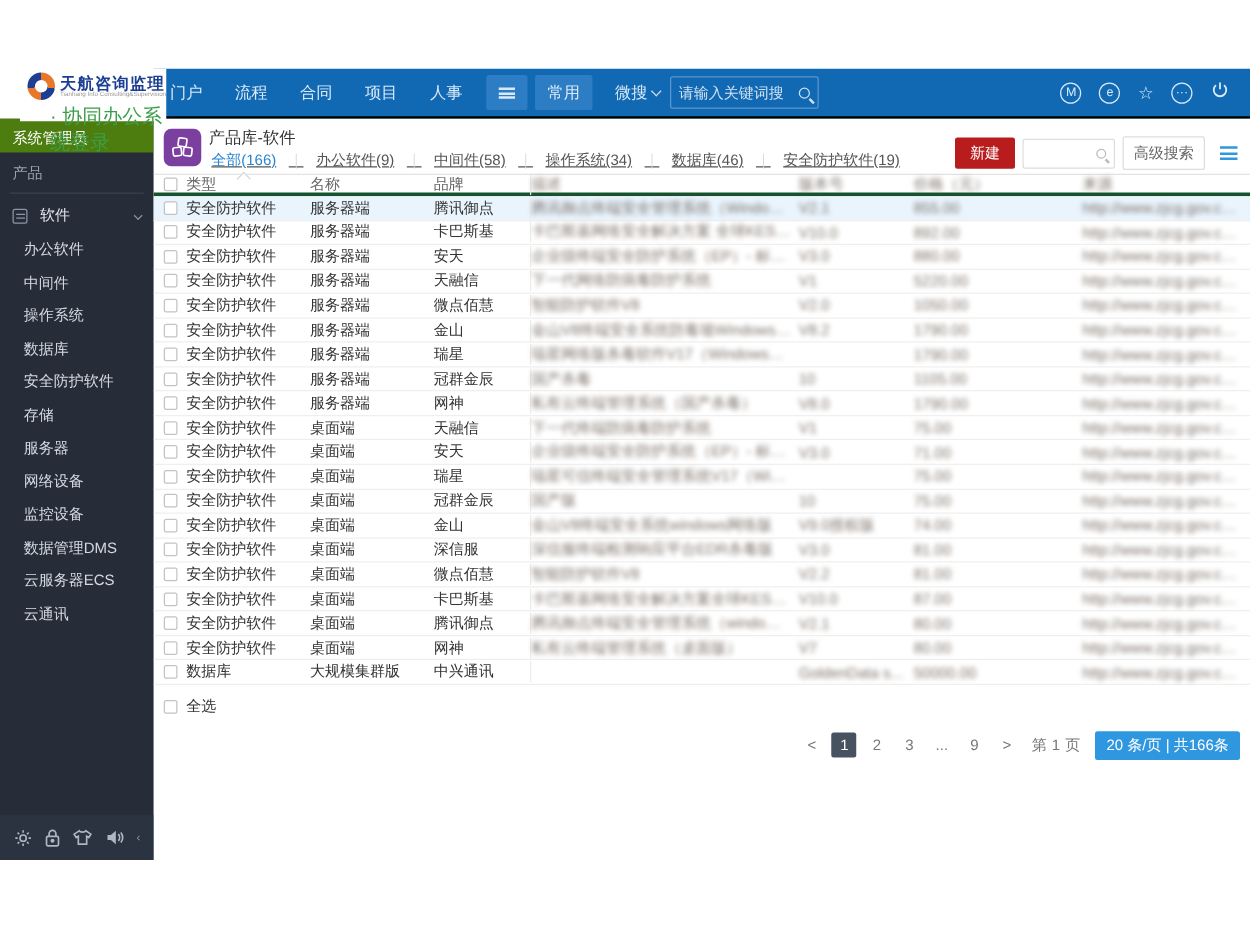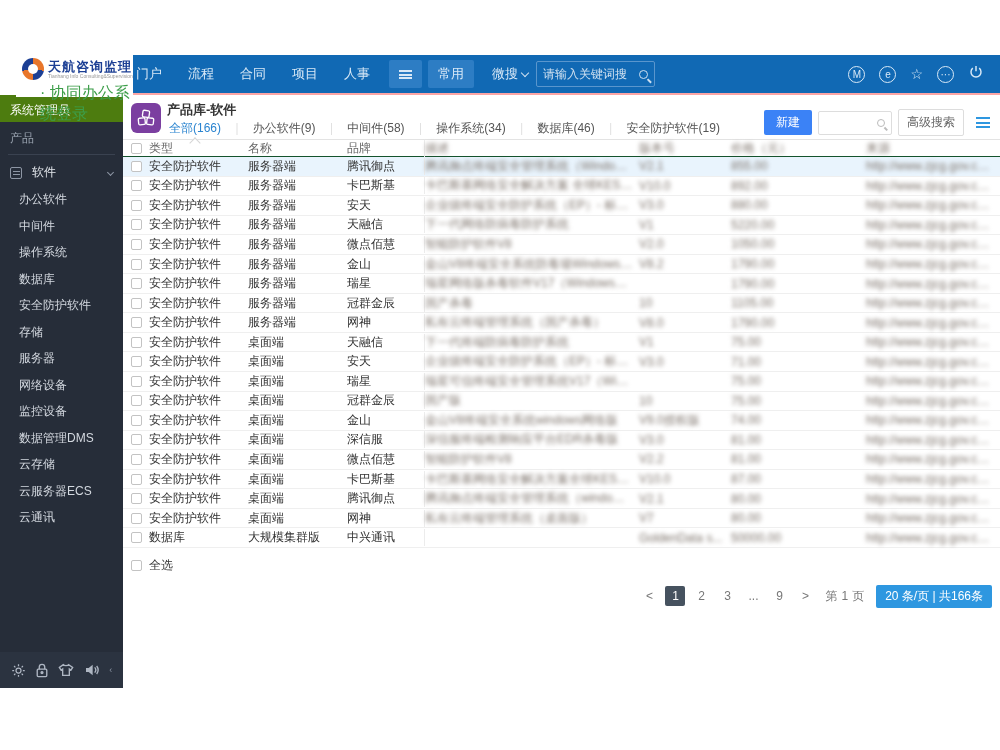--- a/index.html
+++ b/index.html
@@ -1,20 +1,20 @@
 <!DOCTYPE html>
 <html><head>
 <meta charset="utf-8">
 <style>
   * { margin:0; padding:0; box-sizing:border-box; }
   html,body { background:#fff; width:1000px; font-family:"Liberation Sans","DejaVu Sans",sans-serif; }
   .app { position:relative; width:1000px; height:635px; margin-top:55px; background:#fff; }
 
   
-  .topbar { margin-left:123px; height:40px; background:#1169b4; border-bottom:2px solid #fca5a5;
+  .topbar { margin-left:123px; height:40px; background:#1169b4; border-bottom:2px solid #000000;
             display:flex; align-items:center; color:#d9e9f7; }
   .logo-block { position:absolute; left:16px; top:0; width:117px; height:42px; background:#fff; z-index:3;
                 padding:3px 0 0 6px; }
   .logo-row { display:flex; align-items:center; gap:4px; }
   .logo-circle { width:22px; height:22px; border-radius:50%;
       background:conic-gradient(#e8762b 0 100deg,#1c3f94 100deg 180deg,#e8762b 180deg 260deg,#1c3f94 260deg 360deg);
       position:relative; flex:0 0 auto; }
   .logo-circle::after { content:""; position:absolute; left:6px; top:6px; width:10px; height:10px;
       border-radius:50%; background:#fff; }
   .brand-name { color:#1c3f94; font-weight:bold; font-size:13px; letter-spacing:1px; line-height:13px; }
@@ -59,45 +59,45 @@
   .side-iconbar { height:36px; background:#2b3340; display:flex; align-items:center;
                   justify-content:space-around; padding:0 6px; }
   .side-iconbar svg { cursor:pointer; }
 
   
   .main { flex:1; background:#fff; position:relative; }
   .page-header { padding:6px 0 0 8px; border-bottom:1px solid #e3e3e3; height:45px; display:flex; position:relative; }
   .ph-icon { width:30px; height:30px; background:#7b3fa0; border-radius:6px; margin:2px 6px 0 0;
              display:flex; align-items:center; justify-content:center; flex:0 0 auto; }
   .ph-text { display:flex; flex-direction:column; }
-  .page-title { font-size:13px; font-weight:bold; color:#333; line-height:17px; }
-  .tabs { display:flex; align-items:center; font-size:12px; color:#555; line-height:20px; }
+  .page-title { font-size:13px; font-weight:normal; color:#333; line-height:17px; }
+  .tabs { display:flex; align-items:center; font-size:12px; color:#555; line-height:20px;text-decoration:underline; }
   .tab { cursor:pointer; padding:0 2px; position:relative; }
   .tab.active { color:#2a84d0; }
   .tab.active::after { content:""; position:absolute; left:50%; bottom:-9px; width:7px; height:7px;
        background:#fff; border-left:1px solid #d5d5d5; border-top:1px solid #d5d5d5;
        transform:translateX(-50%) rotate(45deg); z-index:2; }
   .tab-sep { color:#d8d8d8; margin:0 8px; }
   .ph-controls { position:absolute; right:10px; top:14px; display:flex; align-items:center; gap:6px; }
-  .btn-new { background:#3b82f6; color:#fff; border:none; font-size:12px; padding:4px 12px;
+  .btn-new { background:#b91c1c; color:#fff; border:none; font-size:12px; padding:4px 12px;
              border-radius:2px; cursor:pointer; }
   .sbox { border:1px solid #ddd; height:24px; display:flex; align-items:center; border-radius:2px; }
   .sbox input { border:none; outline:none; font-size:12px; width:58px; padding:0 4px; }
   .sbox .mag2 { width:8px; height:8px; border:1.5px solid #bbb; border-radius:50%; position:relative; margin-right:6px; }
   .sbox .mag2::after { content:""; position:absolute; width:4px; height:1.5px; background:#bbb;
                        transform:rotate(45deg); left:6px; top:8px; }
   .btn-adv { border:1px solid #ddd; background:#fff; color:#666; font-size:12px; padding:4px 8px;
              border-radius:2px; cursor:pointer; }
   .list-ic { width:14px; height:11px; margin-left:6px; cursor:pointer;
              border-top:2px solid #2e97e0; border-bottom:2px solid #2e97e0; position:relative; }
   .list-ic::after { content:""; position:absolute; left:0; top:2.5px; width:14px; height:2px; background:#2e97e0; }
 
   
   .tgrid { display:grid; grid-template-columns:26px 99px 99px 78px 214px 92px 135px 1fr; align-items:center; }
-  .thead { height:17px; font-size:12px; color:#666; border-bottom:1px solid #14532d; }
+  .thead { height:17px; font-size:12px; color:#666; border-bottom:3px solid #14532d; }
   .trow { height:19.55px; font-size:12px; color:#333; border-bottom:1px solid #efefef; cursor:default; }
   .trow.hl { background:#e9f4fd; }
   .cell { overflow:hidden; white-space:nowrap; text-overflow:ellipsis; padding-right:6px; }
   .cb { width:11px; height:11px; border:1px solid #c3c3c3; border-radius:2px; background:#fff;
         margin-left:8px; cursor:pointer; }
   .col-brand { border-right:1px solid #ececec; }
   .blur { filter:blur(2.2px); color:#7d736b; }
   .selall { display:flex; align-items:center; gap:7px; font-size:12px; color:#333; margin:9px 0 0 0; height:18px; }
 
   
@@ -173,21 +173,20 @@
           <div class="side-item">办公软件</div>
           <div class="side-item">中间件</div>
           <div class="side-item">操作系统</div>
           <div class="side-item">数据库</div>
           <div class="side-item">安全防护软件</div>
           <div class="side-item">存储</div>
           <div class="side-item">服务器</div>
           <div class="side-item">网络设备</div>
           <div class="side-item">监控设备</div>
           <div class="side-item">数据管理DMS</div>
-          <div class="side-item">云存储</div>
           <div class="side-item">云服务器ECS</div>
           <div class="side-item">云通讯</div>
         </div>
       <div class="side-iconbar">
         <svg width="15" height="15" viewBox="0 0 24 24" fill="none" stroke="#aeb6c2" stroke-width="2">
             <circle cx="12" cy="12" r="4"></circle>
             <path d="M12 2v3M12 19v3M2 12h3M19 12h3M4.9 4.9l2.1 2.1M17 17l2.1 2.1M19.1 4.9L17 7M7 17l-2.1 2.1"></path>
           </svg>
         <svg width="14" height="15" viewBox="0 0 20 22" fill="none" stroke="#aeb6c2" stroke-width="2">
             <rect x="3" y="9" width="14" height="11" rx="1.5"></rect>

